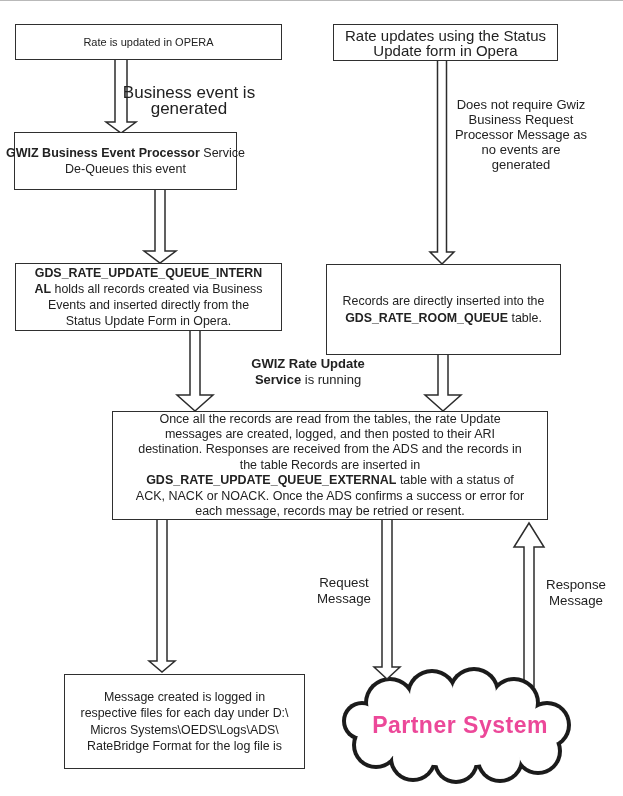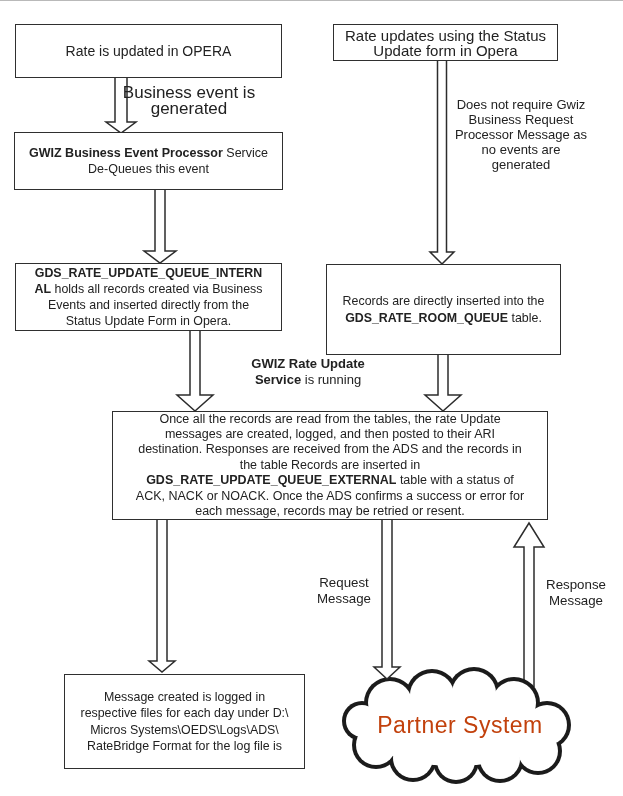--- a/index.html
+++ b/index.html
@@ -13,36 +13,36 @@
   .box {
     position:absolute; z-index:2; background:#fff;
     border:1.6px solid #2f2f2f; box-sizing:border-box;
     display:flex; align-items:center; justify-content:center;
     text-align:center;
   }
   .box .lines, .lbl .lines { white-space:nowrap; }
   .lbl { position:absolute; z-index:2; text-align:center; }
 
   
-  .b-opera    { left:15px;  top:23px;  width:267px; height:54px; font-size:14px; }
+  .b-opera    { left:15px;  top:23px;  width:267px; height:36px; font-size:11px; }
   .b-status   { left:333px; top:23px;  width:225px; height:37px; font-size:15px; line-height:15px;align-items:center; }
-  .b-gwizproc { left:14px;  top:131px; width:269px; height:58px; font-size:12.5px; line-height:16px; }
+  .b-gwizproc { left:14px;  top:131px; width:223px; height:58px; font-size:12.5px; line-height:16px; }
   .b-internal { left:15px;  top:262px; width:267px; height:68px; font-size:12.4px; line-height:16px; }
   .b-room     { left:326px; top:263px; width:235px; height:91px; font-size:12.4px; line-height:17px; }
   .b-main     { left:112px; top:410px; width:436px; height:109px; font-size:12.5px; line-height:15.4px; }
   .b-log      { left:44px;  top:673px; width:241px; height:95px; font-size:12.4px; line-height:16.4px;margin-left:20px; }
 
   
   .l-bizevent { left:119px; top:84px;  width:140px; font-size:17px;  line-height:15.5px; }
   .l-noevents { left:448px; top:96px;  width:146px; font-size:13px;  line-height:15px; }
   .l-running  { left:238px; top:355px; width:140px; font-size:13px;  line-height:15.5px; }
   .l-request  { left:305px; top:574px; width:78px;  font-size:13.3px; line-height:15.5px; }
   .l-response { left:536px; top:576px; width:80px;  font-size:13.3px; line-height:15.5px; }
-  .l-partner  { left:360px; top:711px; width:200px; font-size:23px; font-weight:normal;
-                color:#c2410c; z-index:3; letter-spacing:0.5px; }
+  .l-partner  { left:360px; top:711px; width:200px; font-size:23px; font-weight:bold;
+                color:#ec4899; z-index:3; letter-spacing:0.5px; }
 </style>
 </head>
 <body>
 
 <div class="canvas">
 
   <svg class="wires" viewBox="0 0 623 796">
     <g fill="#ffffff" stroke="#2c2c2c" stroke-width="1.5" stroke-linejoin="miter">
 
       <path d="M115,58 V121 H106 L121,132 L136,121 H127 V58"></path>

